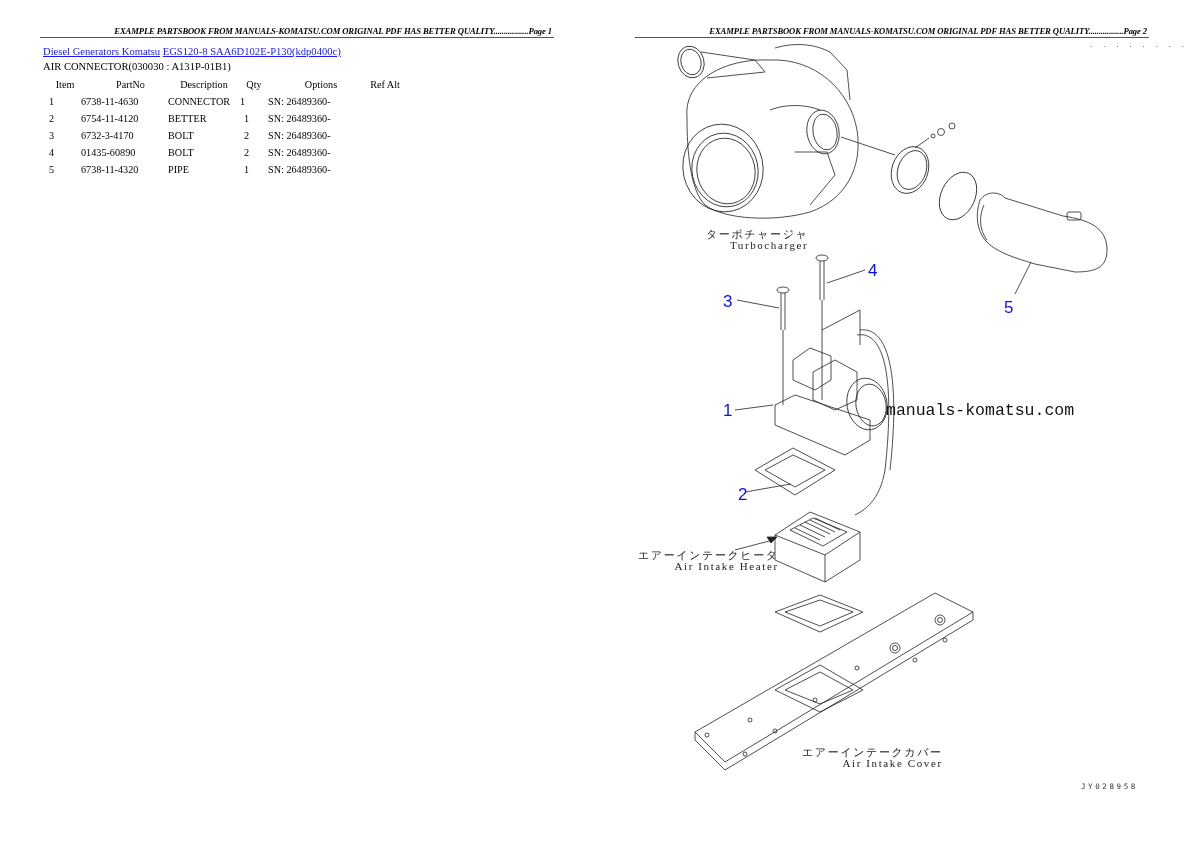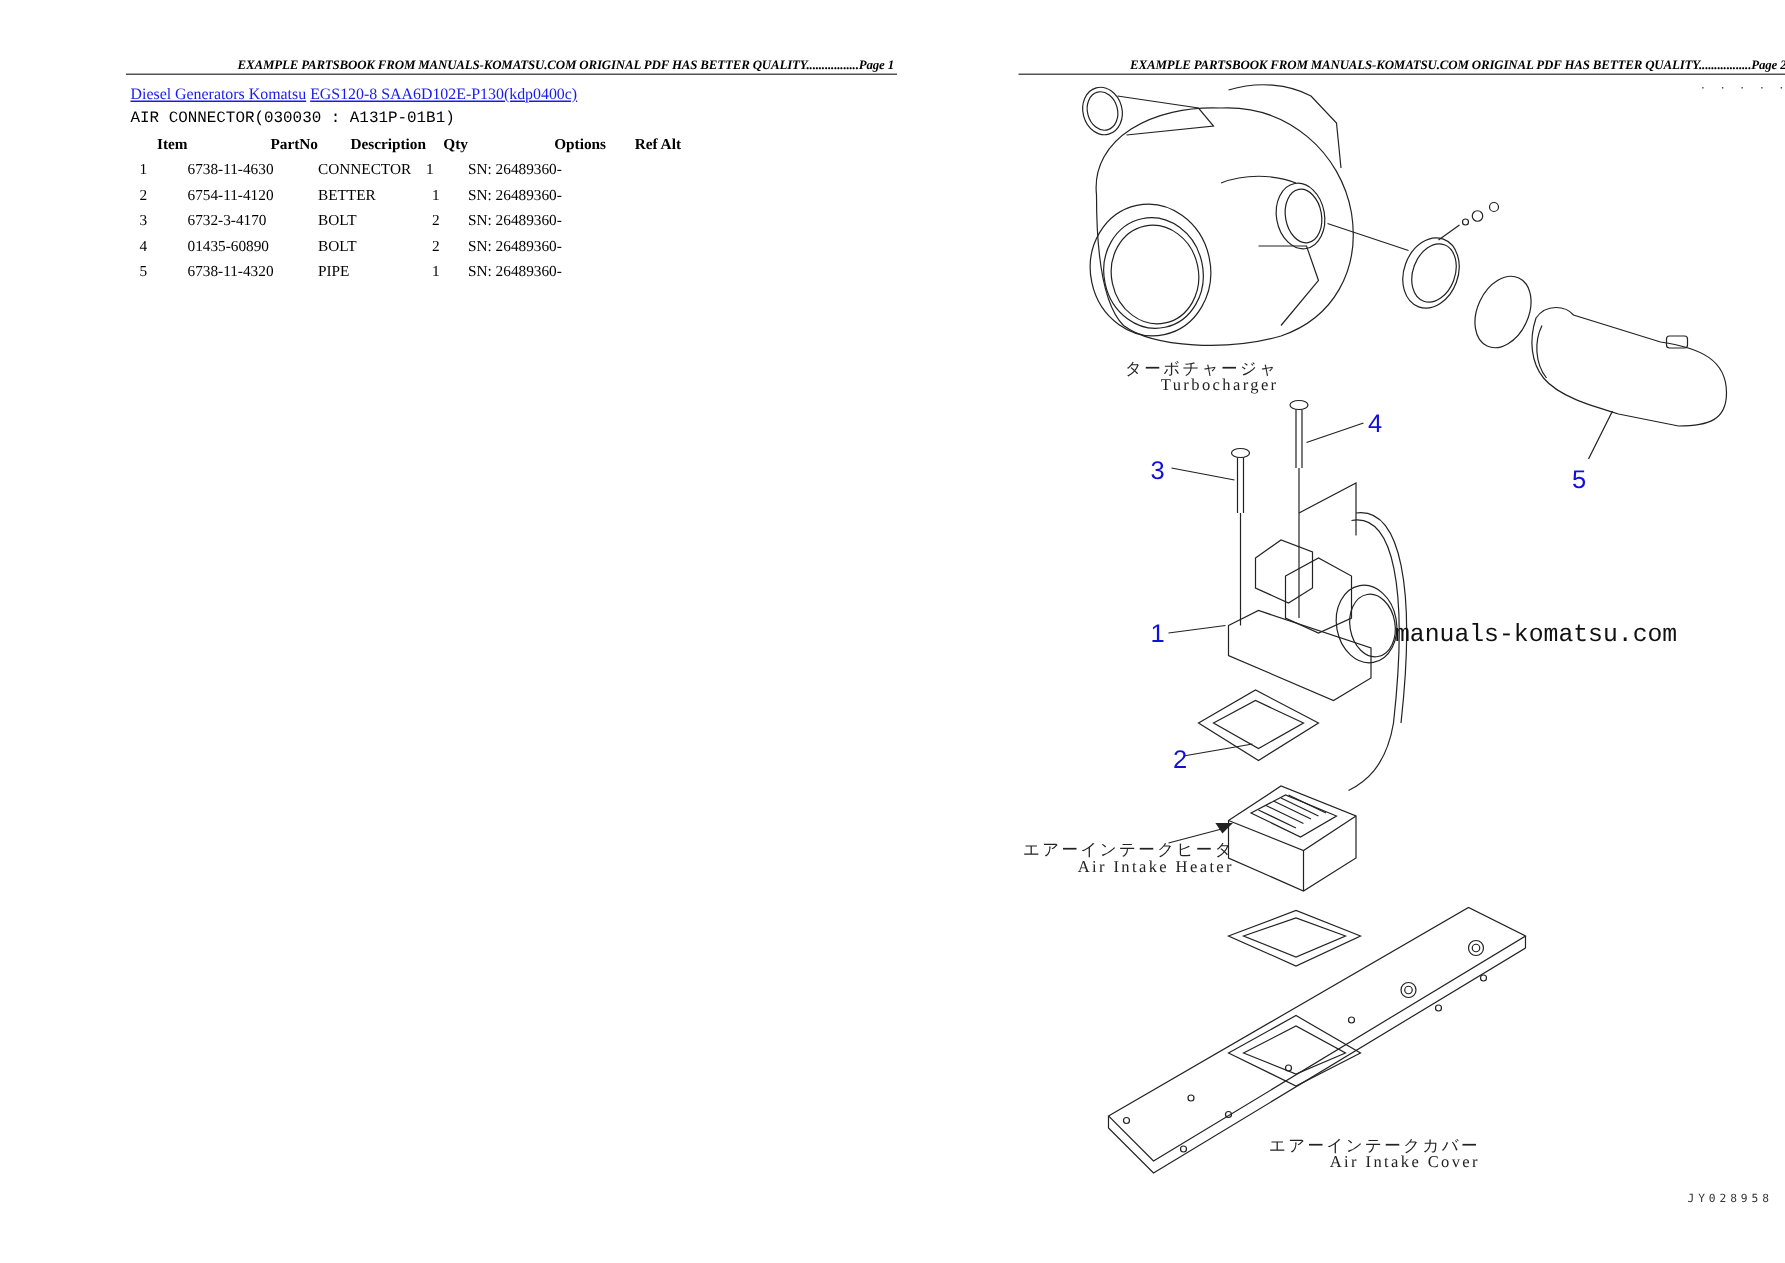--- a/index.html
+++ b/index.html
@@ -1,36 +1,36 @@
 <!DOCTYPE html>
 <html><head>
 <meta charset="utf-8">
 <style>
   html, body { margin: 0; padding: 0; background: #ffffff; }
   body { width: 1190px; height: 842px; position: relative; overflow: hidden;
          font-family: "DejaVu Serif", "Liberation Serif", serif; color: #000; }
-  .page { position: absolute; top: 12px; height: 641px; margin-left: 44px; }
+  .page { position: absolute; top: 0; height: 641px; }
   .page1 { left: 0; width: 595px; }
   .page2 { left: 595px; width: 595px; }
   .hdr { position: absolute; top: 26px; font-family: "Liberation Serif", serif;
          font-size: 8.6px; font-weight: bold; font-style: italic; text-align: right;
          white-space: nowrap; letter-spacing: -0.1px; }
   .page1 .hdr { left: 43px; width: 509px; }
   .page2 .hdr { left: 40px; width: 512px; }
   .hdr-line { position: absolute; top: 37px; height: 1px; background: #555; }
   .page1 .hdr-line { left: 40px; width: 514px; }
   .page2 .hdr-line { left: 40px; width: 514px; }
   .crumbs { position: absolute; left: 43px; top: 46px; font-size: 10.6px;
             font-family: "Liberation Serif", serif; white-space: nowrap; }
   .crumbs a { color: #1a1aee; text-decoration: underline; cursor: pointer; }
   .subtitle { position: absolute; left: 43px; top: 61px; font-size: 10.6px;
-              font-family: Liberation Mono, monospace; white-space: nowrap; }
+              font-family: Liberation Serif, serif; white-space: nowrap; }
   table.parts { position: absolute; left: 45px; top: 76px; border-collapse: collapse;
                 font-family: "Liberation Serif", serif; font-size: 10.2px; }
-  table.parts th { font-weight: bold; text-align: right; padding: 0; height: 17px; }
+  table.parts th { font-weight: normal; text-align: center; padding: 0; height: 17px; }
   table.parts td { padding: 0; height: 17px; white-space: nowrap; }
   .c-item { width: 32px; padding-left: 4px !important; }
   .c-part { width: 75px; }
   .c-desc { width: 72px; }
   .c-qty { width: 24px; text-align: left; }
   .c-opt { width: 78px; }
   .c-ref { width: 50px; }
   th.c-item { padding-left: 4px !important; }
   th.c-part { padding-left: 12px !important; }
   th.c-qty { padding-left: 0 !important; }

